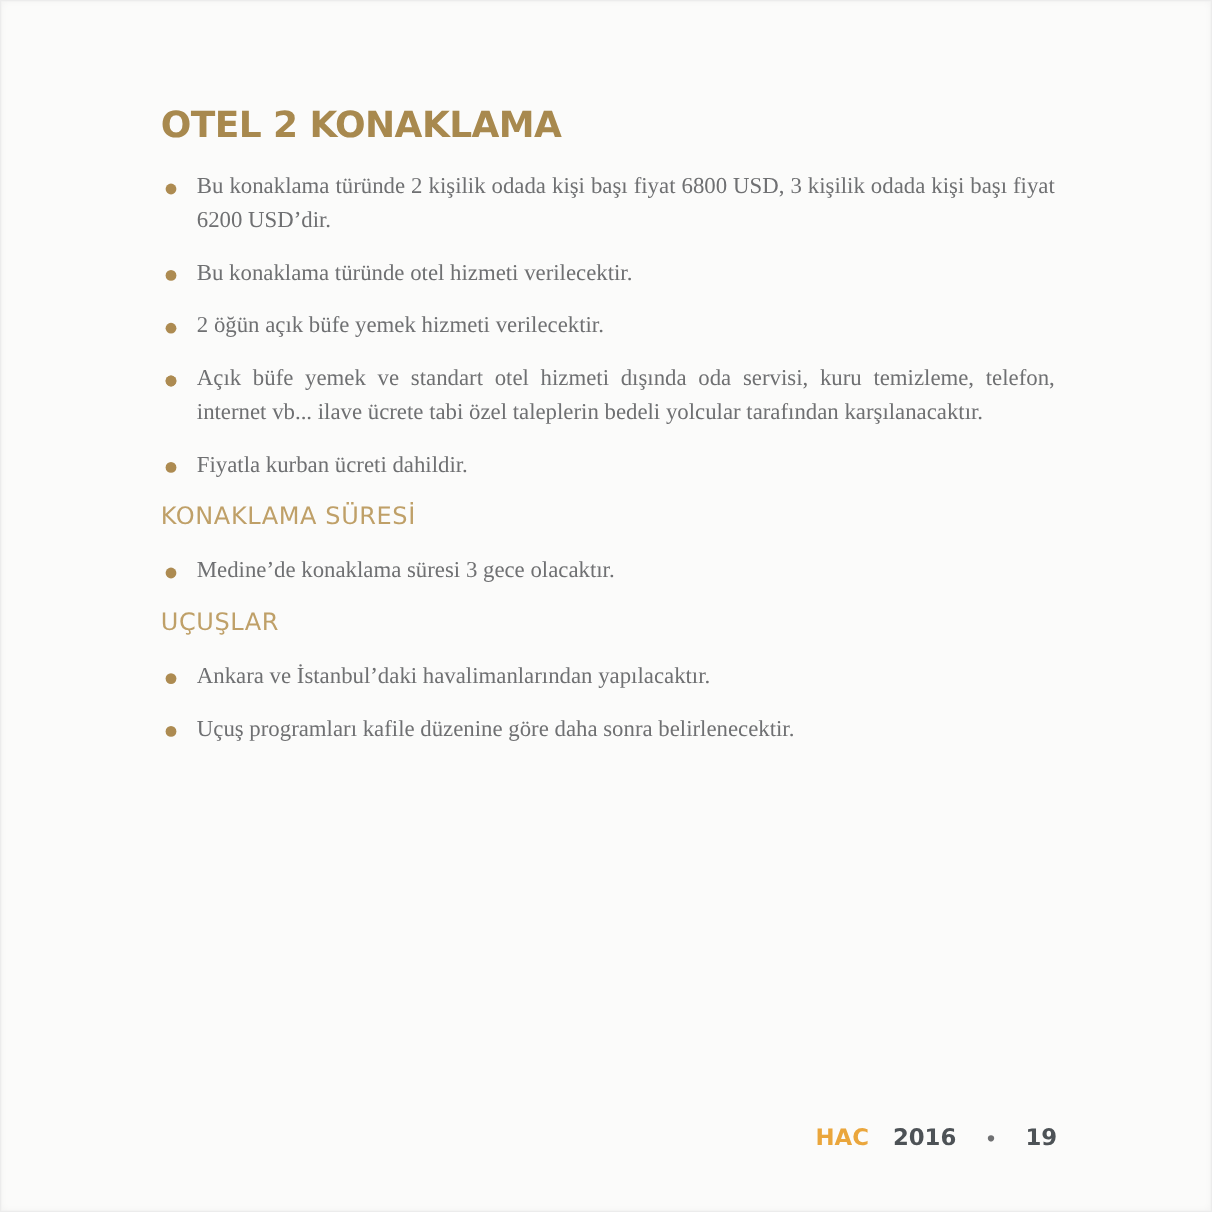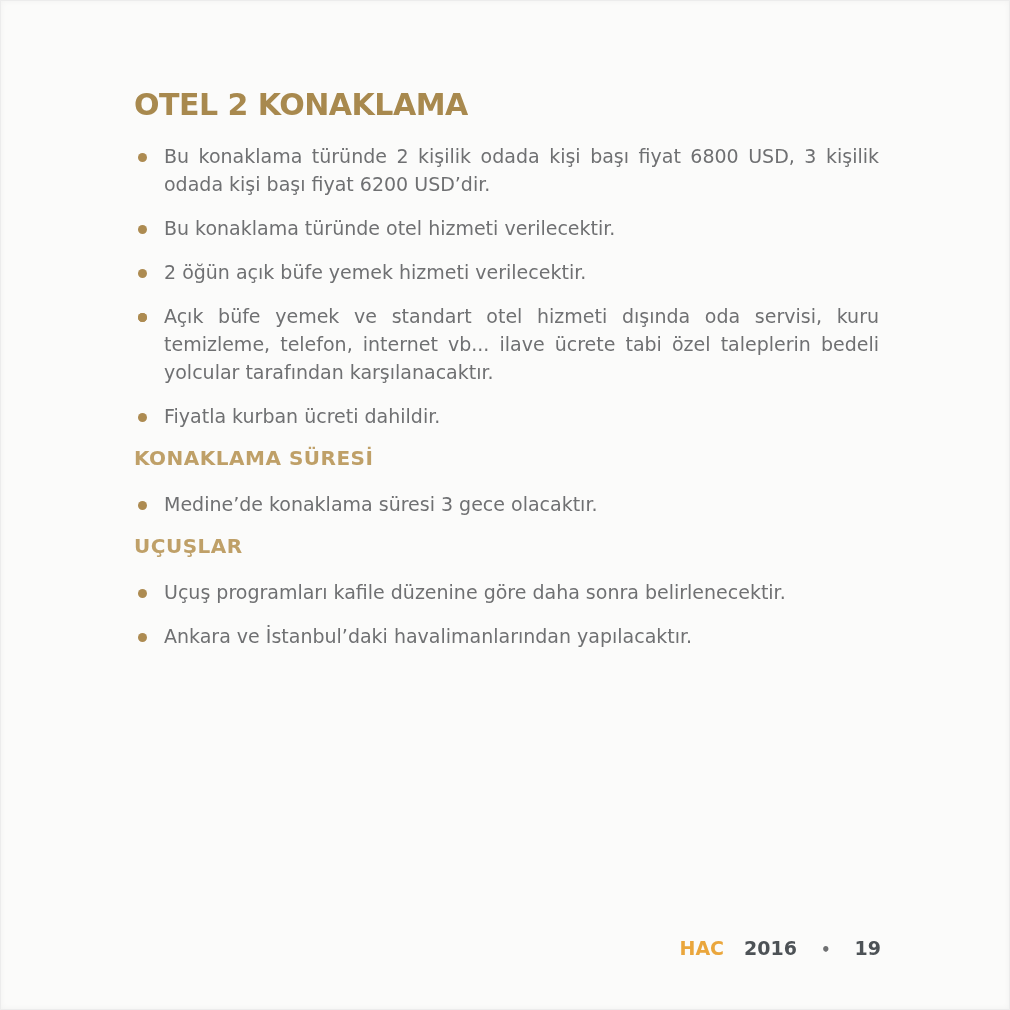--- a/index.html
+++ b/index.html
@@ -30,39 +30,40 @@
   .doc-title {
     font-size: 30px;
     font-weight: bold;
     letter-spacing: -0.5px;
     color: #a8894e;
     margin-bottom: 20px;
   }
 
   .section-heading {
     font-size: 20px;
-    font-weight: bold;
+    font-weight: normal;
     letter-spacing: 0.5px;
     color: #bfa068;
     margin-bottom: 20px;
   }
 
   ul.bullets {
     list-style: none;
     margin-bottom: 2px;
   }
 
   ul.bullets li {
     position: relative;
     padding-left: 30px;
     font-size: 19px;
     line-height: 28px;
     text-align: justify;
     color: #6f7072;
     margin-bottom: 16px;
+    font-family: Liberation Serif, serif;
   }
 
   .bullet-dot {
     position: absolute;
     left: 4px;
     top: 11px;
     width: 9px;
     height: 9px;
     border-radius: 50%;
     background: #ad8b51;
@@ -125,25 +126,25 @@
         <span class="bullet-dot"></span>
         <span>Medine’de konaklama süresi 3 gece olacaktır.</span>
       </li>
     </ul>
 
     <h2 class="section-heading">UÇUŞLAR</h2>
 
     <ul class="bullets">
       <li>
         <span class="bullet-dot"></span>
-        <span>Uçuş programları kafile düzenine göre daha sonra belirlenecektir.</span>
+        <span>Ankara ve İstanbul’daki havalimanlarından yapılacaktır.</span>
       </li>
       <li>
         <span class="bullet-dot"></span>
-        <span>Ankara ve İstanbul’daki havalimanlarından yapılacaktır.</span>
+        <span>Uçuş programları kafile düzenine göre daha sonra belirlenecektir.</span>
       </li>
     </ul>
 
   </div>
 
   <div class="footer">
     <span class="brand">HAC</span>
     <span class="year">2016</span>
     <span class="dot">•</span>
     <span class="pagenum">19</span>

